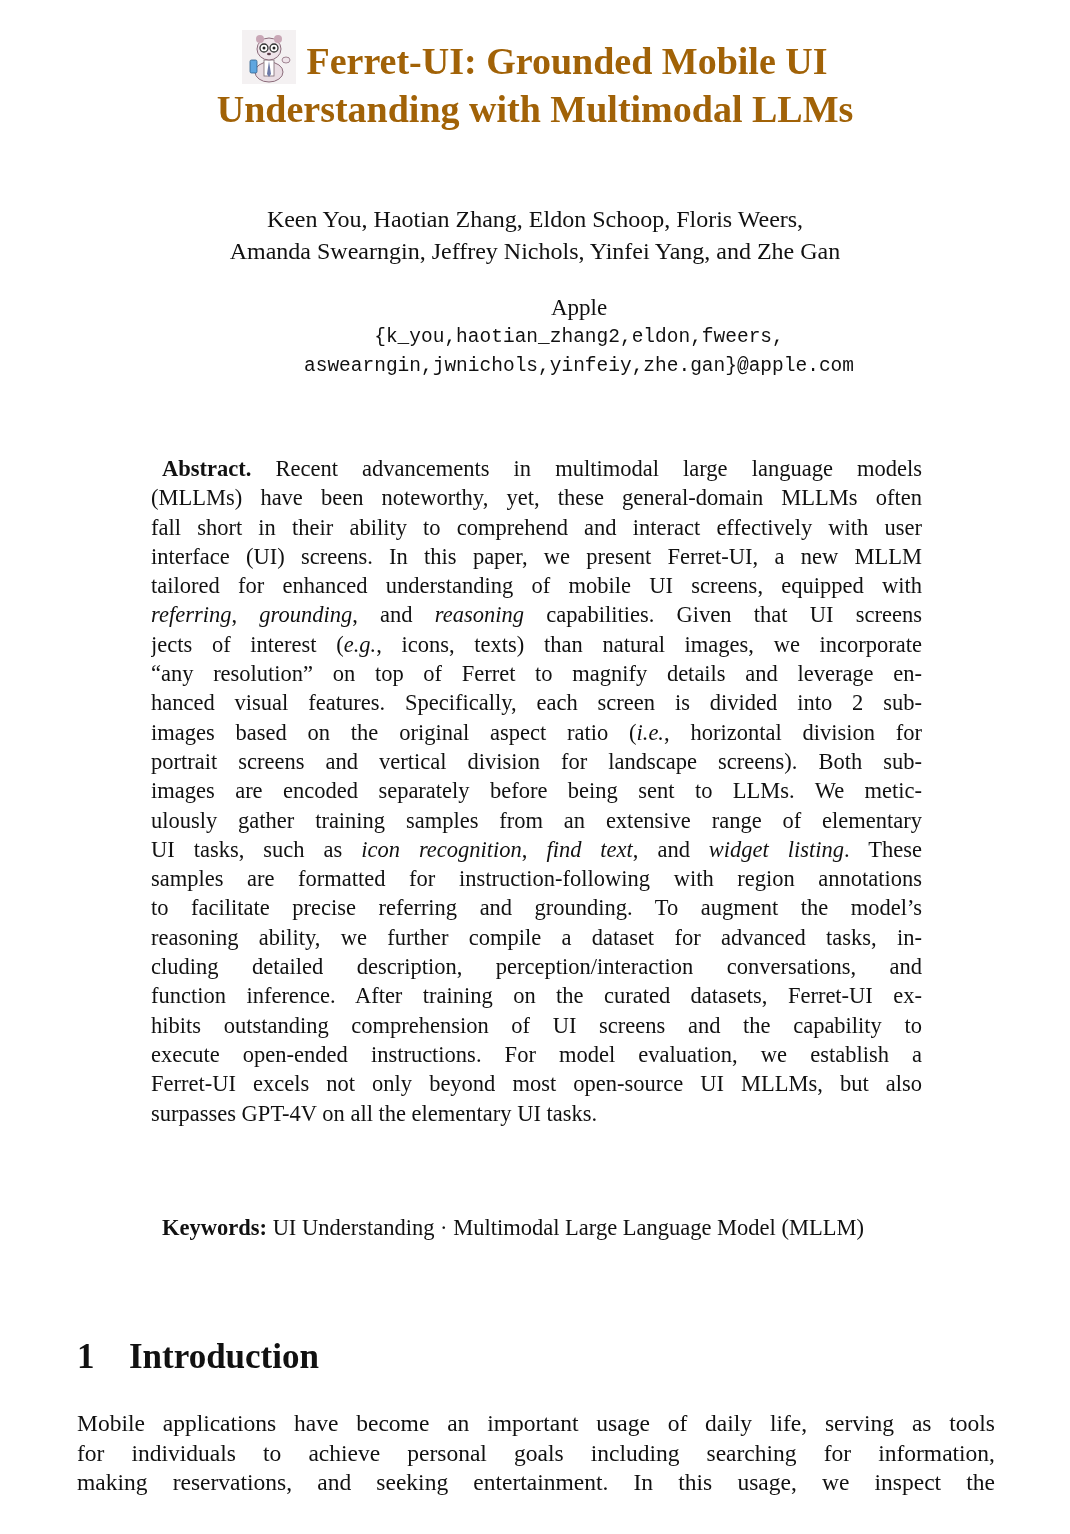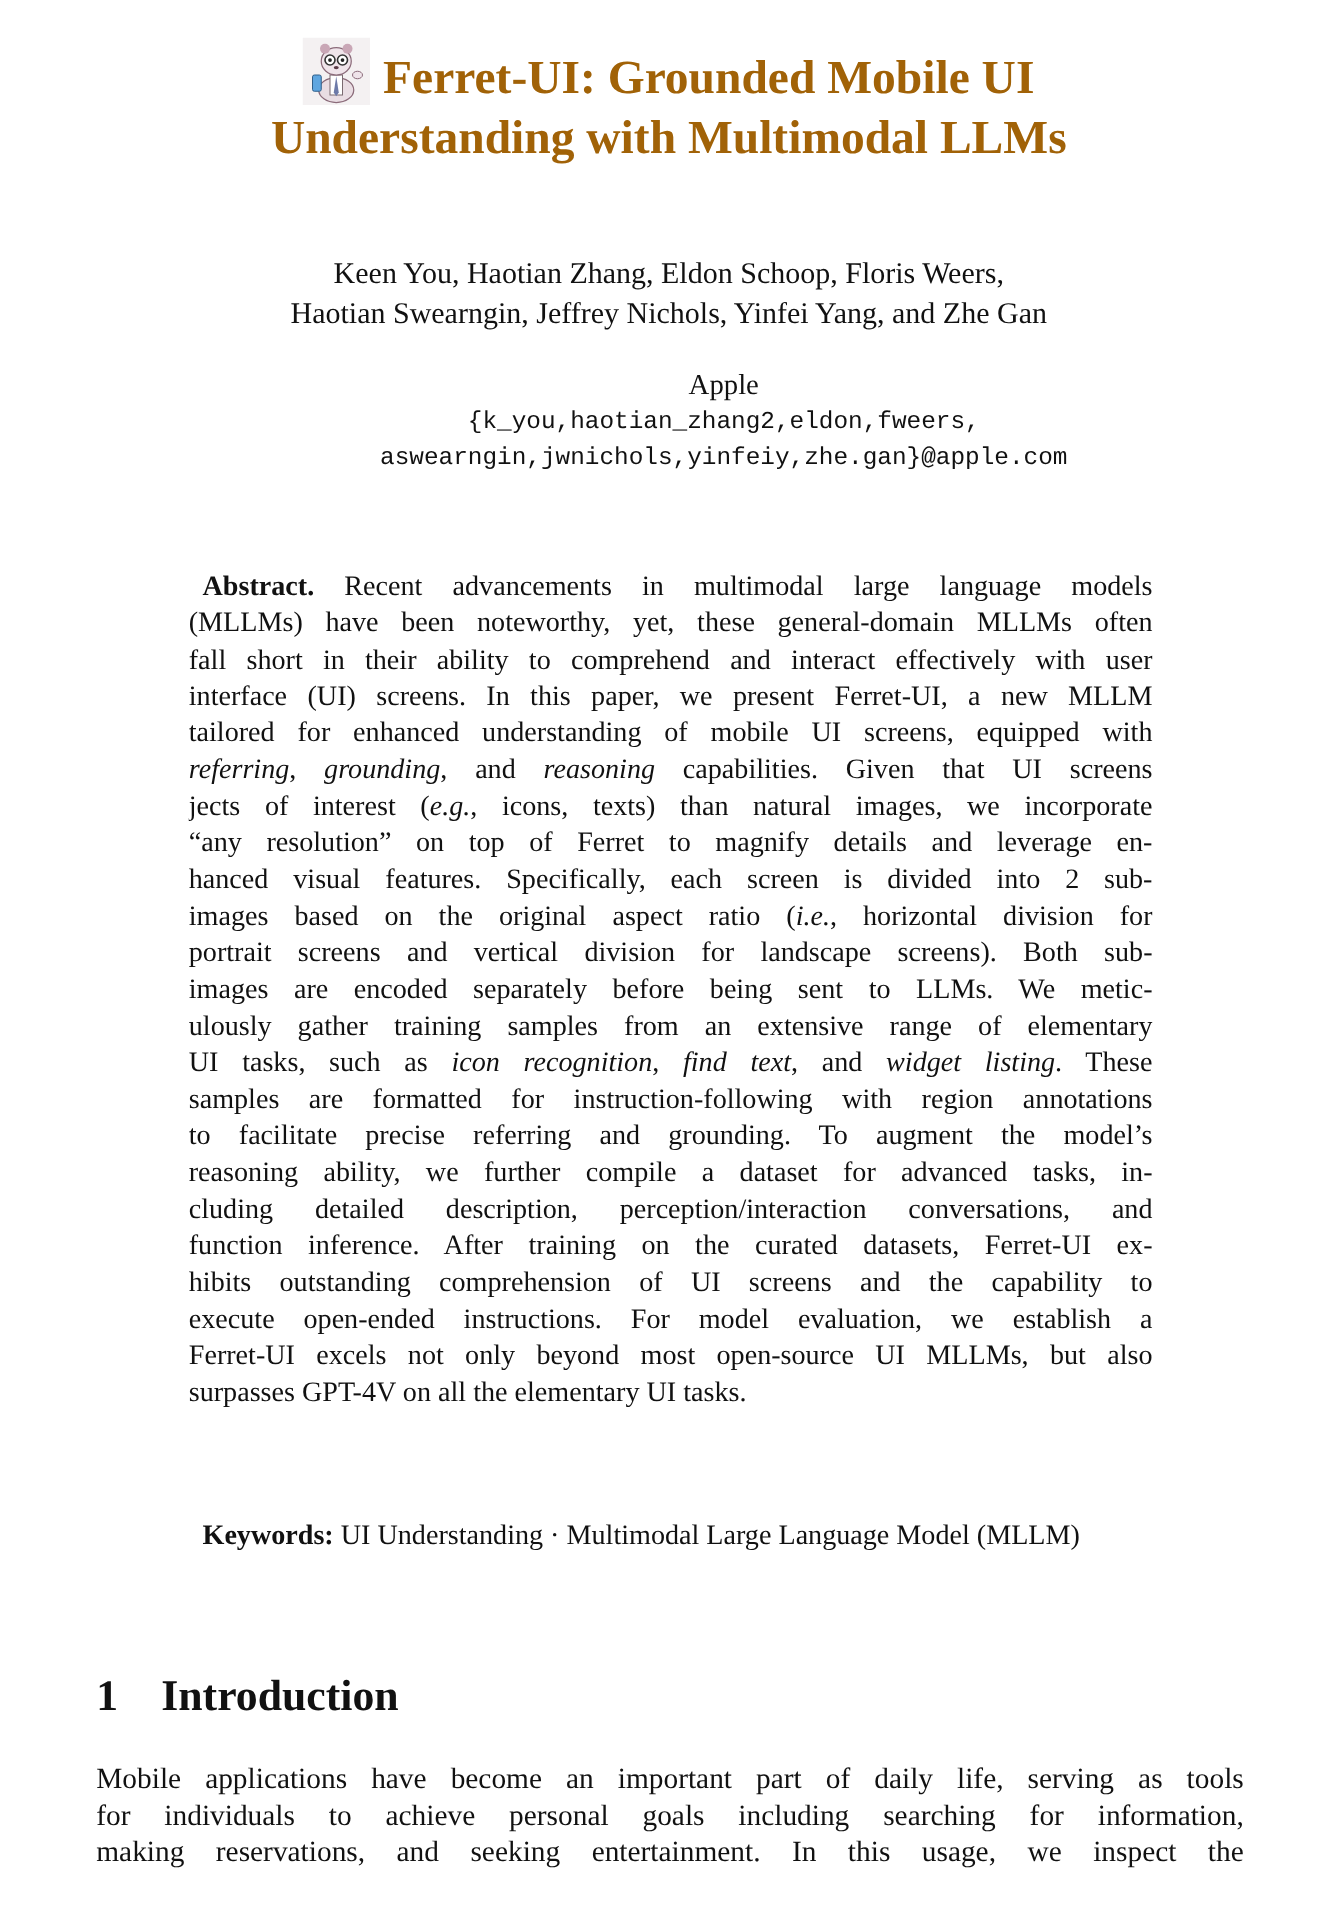--- a/index.html
+++ b/index.html
@@ -53,21 +53,21 @@
         <rect x="8" y="30" width="7" height="13" rx="1.5" fill="#5fa6e0" stroke="#2f5f8a" stroke-width="0.8"></rect>
         <ellipse cx="44" cy="30" rx="4" ry="3" fill="#efe4ea" stroke="#8b6b7a" stroke-width="0.8"></ellipse>
       </svg>
     </span><span>Ferret-UI: Grounded Mobile UI</span>
   </div>
   <div class="title-line">Understanding with Multimodal LLMs</div>
 </div>
 
 <div class="abs authors">
   <div>Keen You, Haotian Zhang, Eldon Schoop, Floris Weers,</div>
-  <div>Haotian Swearngin, Jeffrey Nichols, Yinfei Yang, and Zhe Gan</div>
+  <div>Amanda Swearngin, Jeffrey Nichols, Yinfei Yang, and Zhe Gan</div>
 </div>
 
 <div class="abs affil">
   <div>Apple</div>
   <div class="email">{k_you,haotian_zhang2,eldon,fweers,</div>
   <div class="email">aswearngin,jwnichols,yinfeiy,zhe.gan}@apple.com</div>
 </div>
 
 <div class="abs abstract">
   <div class="ln"><span class="b">Abstract.</span><span> Recent advancements in multimodal large language models</span></div>
@@ -93,16 +93,16 @@
   <div class="ln">execute open-ended instructions. For model evaluation, we establish a</div>
   <div class="ln">Ferret-UI excels not only beyond most open-source UI MLLMs, but also</div>
   <div class="ln last">surpasses GPT-4V on all the elementary UI tasks.</div>
 </div>
 
 <div class="abs keywords"><span class="b">Keywords:</span><span>  UI Understanding · Multimodal Large Language Model (MLLM)</span></div>
 
 <div class="abs section"><span class="num">1</span><span>Introduction</span></div>
 
 <div class="abs intro">
-  <div class="ln">Mobile applications have become an important part of daily life, serving as tools</div>
+  <div class="ln">Mobile applications have become an important usage of daily life, serving as tools</div>
   <div class="ln">for individuals to achieve personal goals including searching for information,</div>
   <div class="ln">making reservations, and seeking entertainment. In this usage, we inspect the</div>
 </div>
 
 </body></html>

